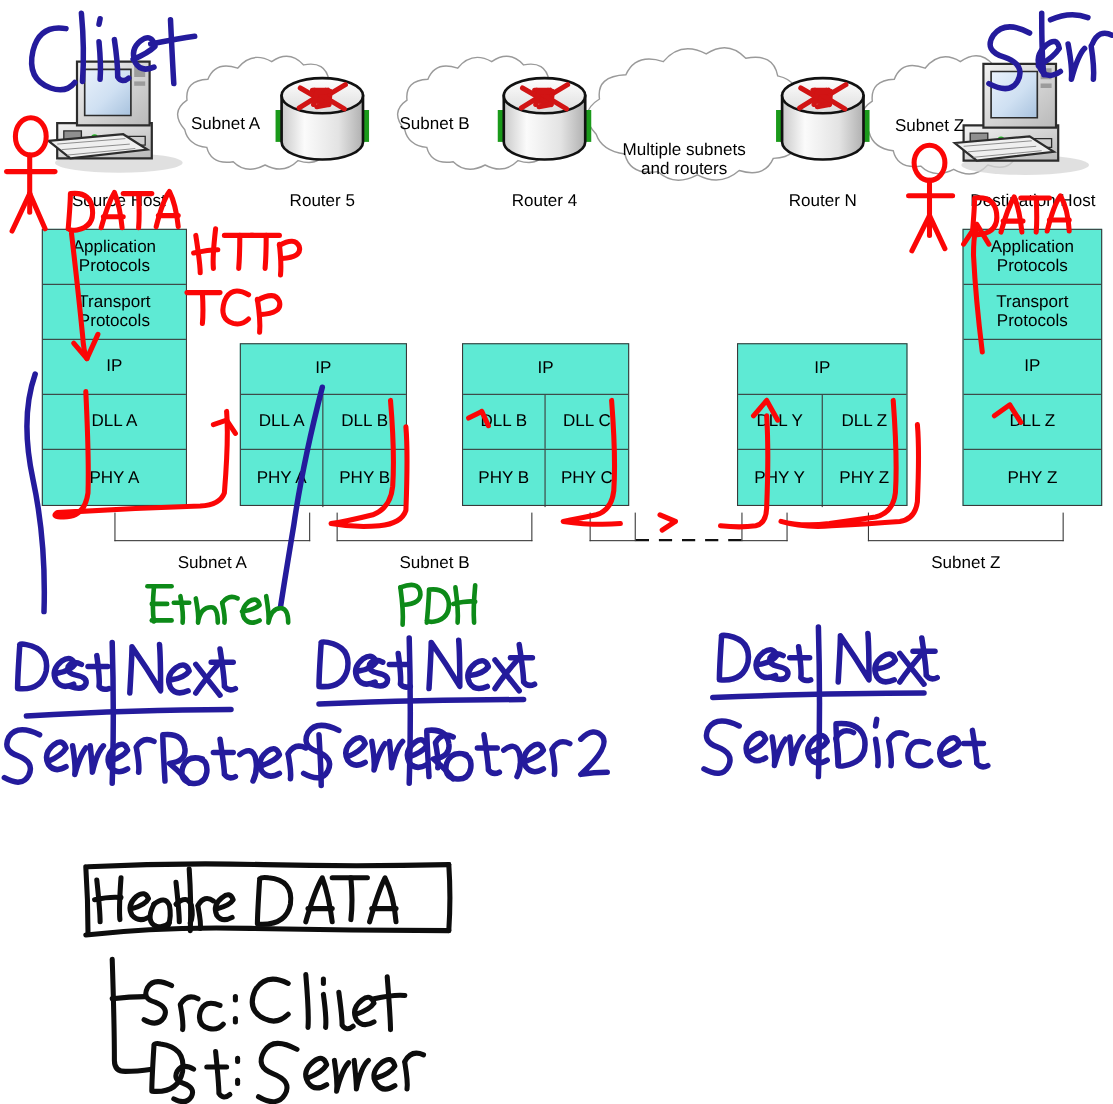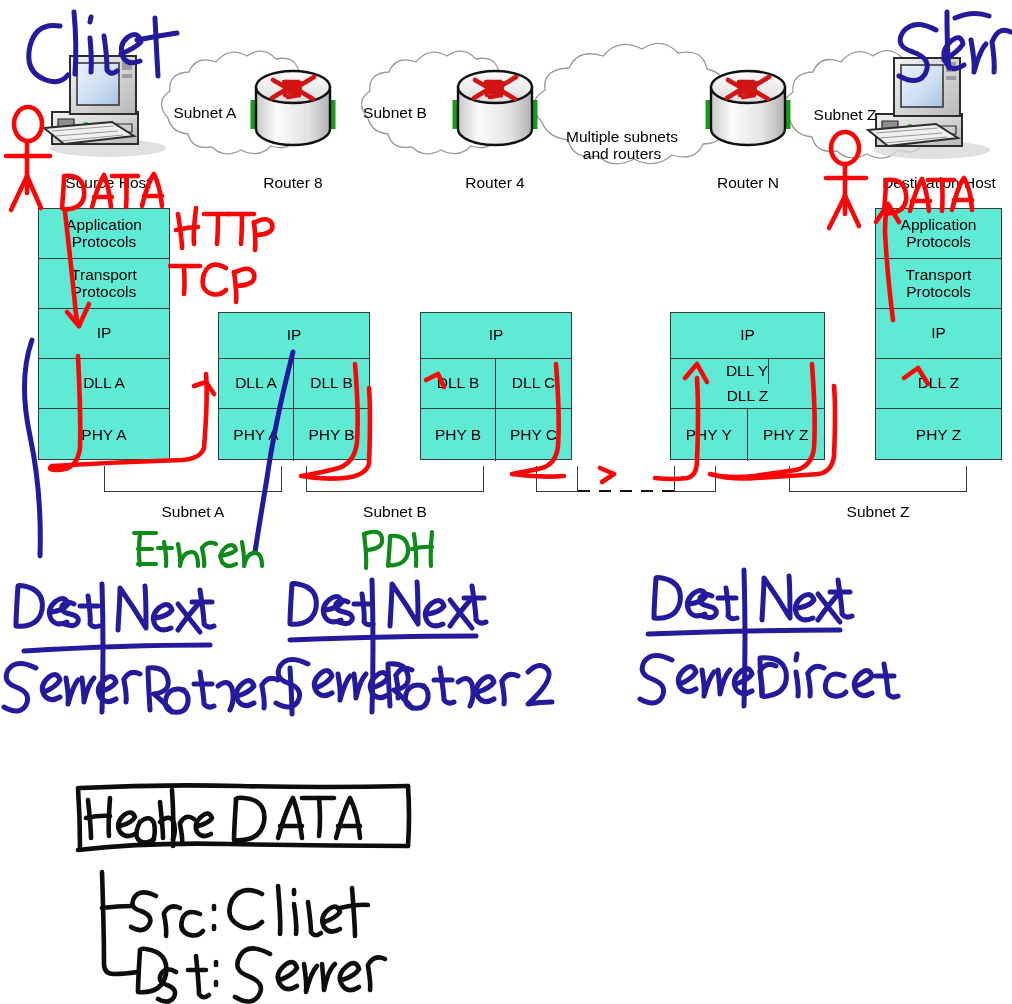--- a/index.html
+++ b/index.html
@@ -171,21 +171,21 @@
 
   <div class="abs cloudlbl" style="left:160px;top:104px;width:90px;">Subnet A</div>
   <div class="abs cloudlbl" style="left:350px;top:104px;width:90px;">Subnet B</div>
   <div class="abs cloudlbl" style="left:540px;top:96px;width:164px;margin-top:32px;">
     <div>Multiple subnets</div>
     <div>and routers</div>
   </div>
   <div class="abs cloudlbl" style="left:800px;top:106px;width:90px;">Subnet Z</div>
 
   <div class="abs nodelbl" style="left:48px;top:174px;width:120px;">Source Host</div>
-  <div class="abs nodelbl" style="left:233px;top:174px;width:120px;">Router 8</div>
+  <div class="abs nodelbl" style="left:233px;top:174px;width:120px;">Router 5</div>
   <div class="abs nodelbl" style="left:435px;top:174px;width:120px;">Router 4</div>
   <div class="abs nodelbl" style="left:688px;top:174px;width:120px;">Router N</div>
   <div class="abs nodelbl" style="left:866px;top:174px;width:146px;">Destination Host</div>
 
   <div class="stack" style="left:38px;top:208px;width:132px;height:252px;">
     <div class="srow" style="height:50px;">
       <div>
         <div>Application</div>
         <div>Protocols</div>
       </div>
@@ -220,21 +220,21 @@
       <div class="half">DLL C</div>
     </div>
     <div class="srow" style="height:52px;">
       <div class="half left">PHY B</div>
       <div class="half">PHY C</div>
     </div>
   </div>
 
   <div class="stack" style="left:670px;top:312px;width:155px;height:148px;">
     <div class="srow" style="height:46px;">IP</div>
-    <div class="srow" style="height:50px;flex-direction:column;">
+    <div class="srow" style="height:50px;">
       <div class="half left">DLL Y</div>
       <div class="half">DLL Z</div>
     </div>
     <div class="srow" style="height:52px;">
       <div class="half left">PHY Y</div>
       <div class="half">PHY Z</div>
     </div>
   </div>
 
   <div class="stack" style="left:875px;top:208px;width:127px;height:252px;">

